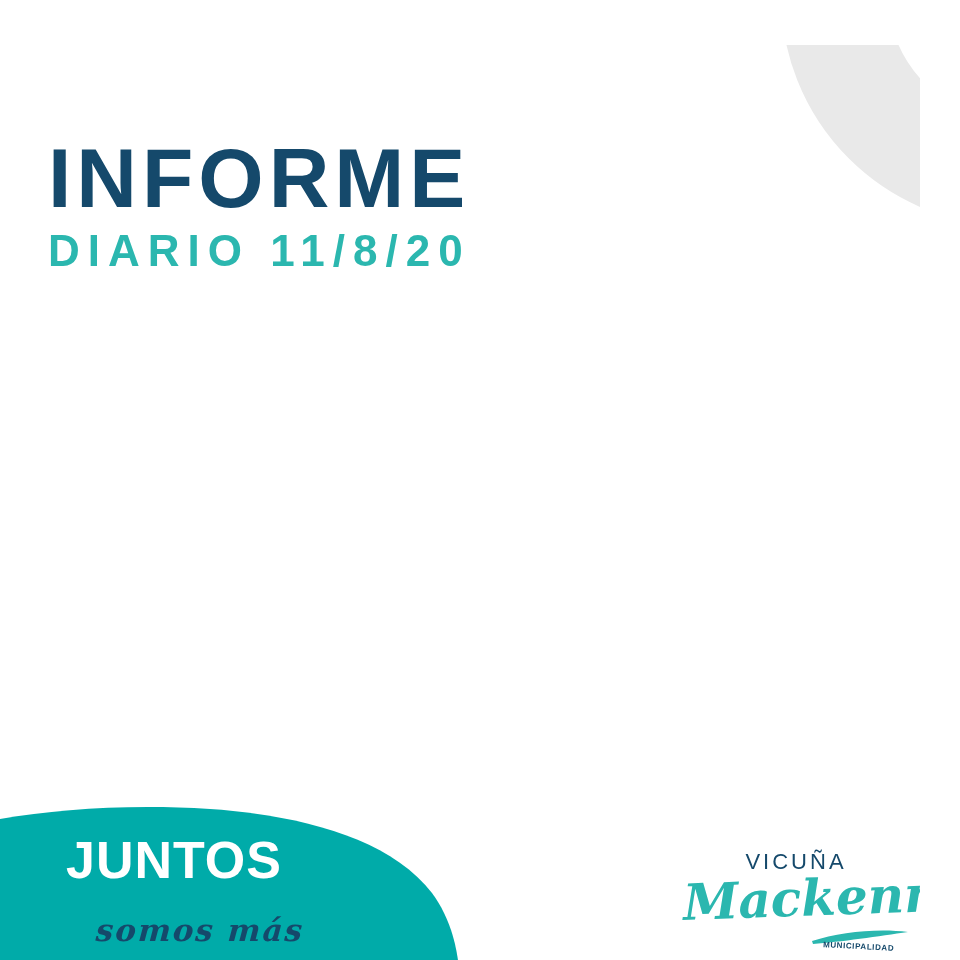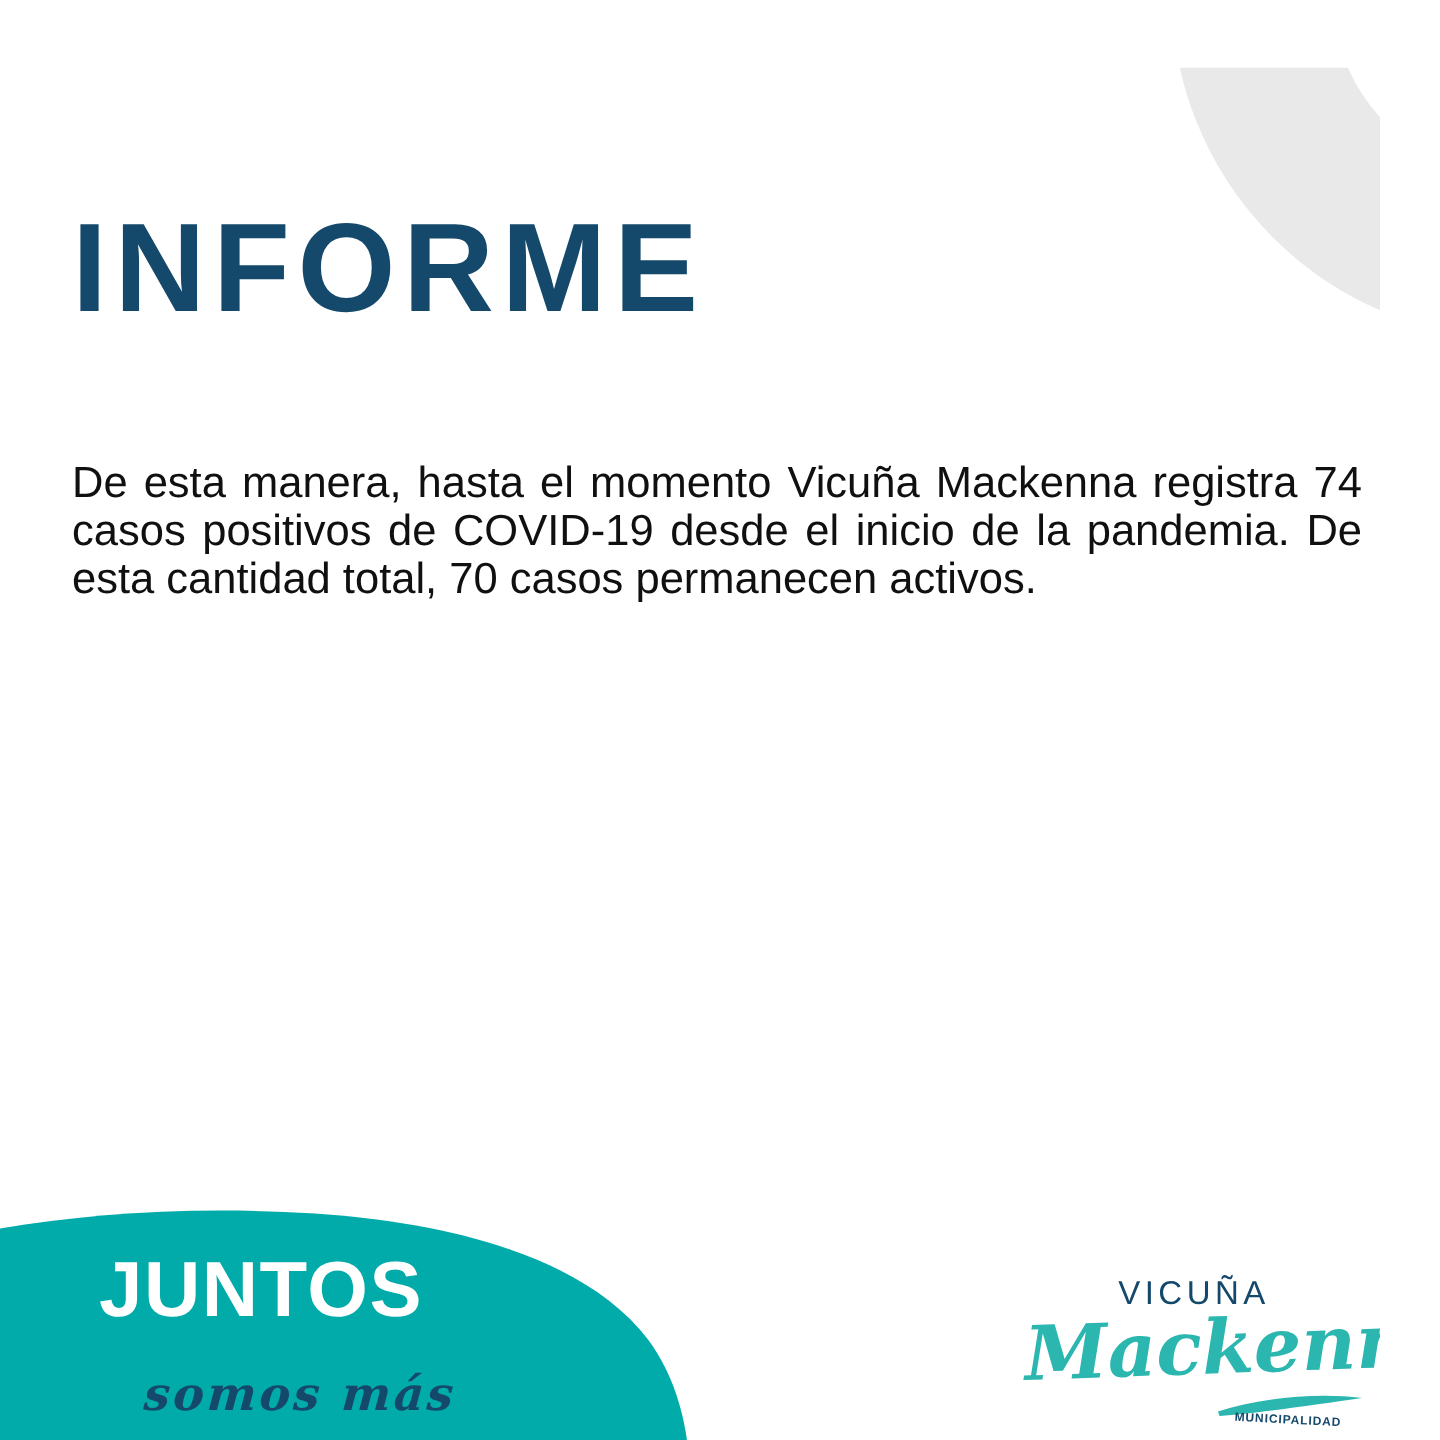--- a/index.html
+++ b/index.html
@@ -80,24 +80,24 @@
 <body>
 
 <div class="canvas">
 
   <svg class="ring-svg" width="960" height="260" viewBox="0 0 960 260" aria-hidden="true">
     <circle class="ring-stroke" cx="1012" cy="-50" r="177.5"></circle>
   </svg>
 
   <header class="hdr">
     <div class="title">INFORME</div>
+    <div class="subtitle">DIARIO 11/8/20</div>
   </header>
 
   <main class="copy">
-    <p>De esta manera, hasta el momento Vicuña Mackenna registra 74 casos positivos de COVID-19 desde el inicio de la pandemia. De esta cantidad total, 70 casos permanecen activos.</p>
   </main>
 
   <svg class="blob-svg" width="480" height="200" viewBox="0 0 480 200" aria-hidden="true">
     <path class="blob-fill" d="M0,14 C60,4 130,-1 210,4 C300,10 390,33 432,88 C452,115 462,152 460,200 L0,200 Z"></path>
   </svg>
   <div class="juntos">JUNTOS</div>
   <div class="tagline">somos más</div>
 
   <div class="logo">
     <div class="logo-line1">VICUÑA</div>

